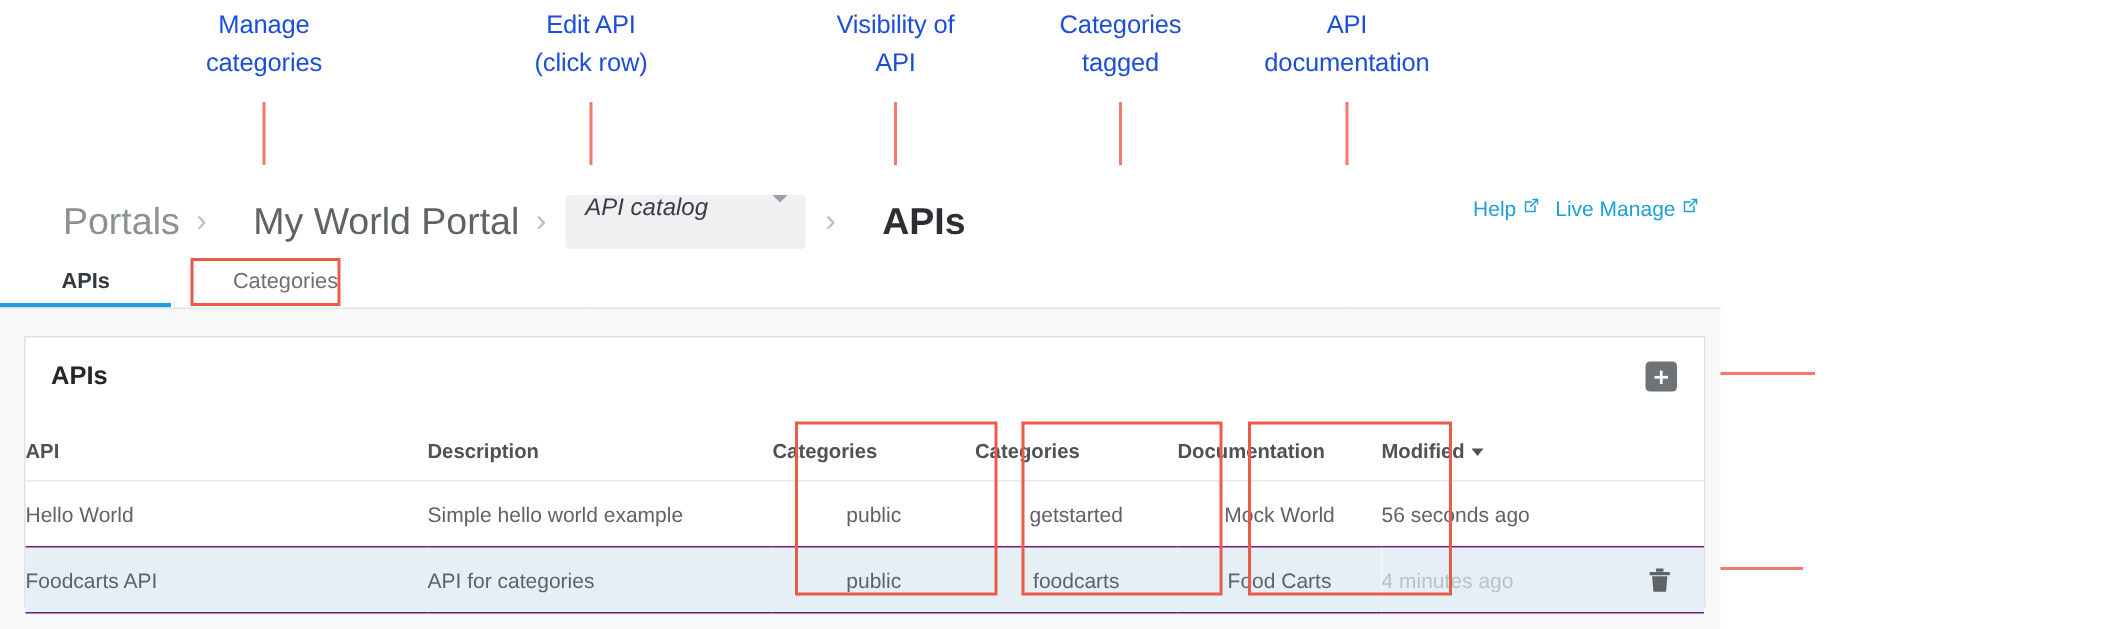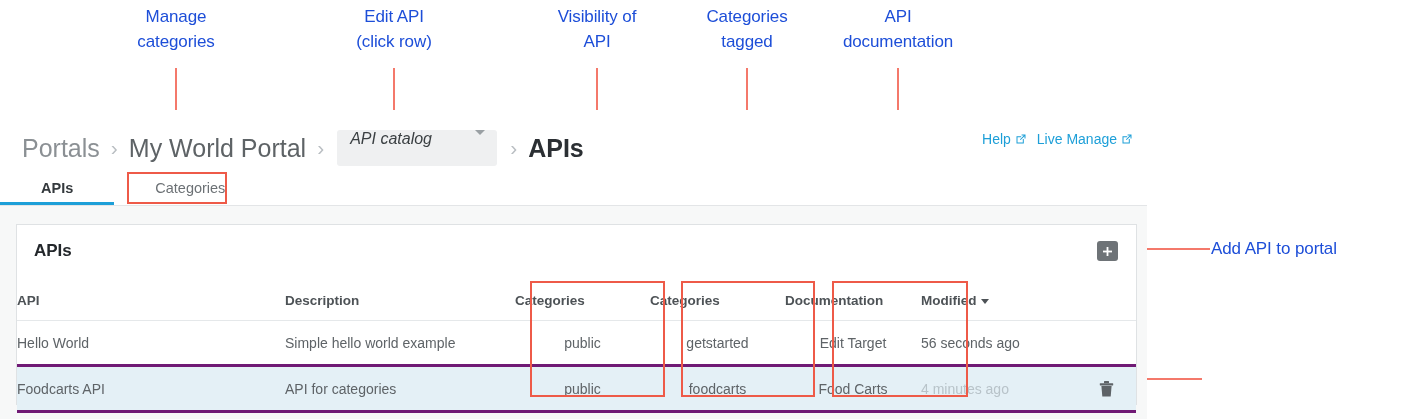--- a/index.html
+++ b/index.html
@@ -76,20 +76,21 @@
     display: flex;
     align-items: center;
     height: 44px;
   }
   .bc-item {
     font-size: 25px;
     color: #8b9094;
     font-family: "Liberation Sans", sans-serif;
     font-weight: 400;
     white-space: nowrap;
+    margin-left: 20px;
   }
   .bc-item.strong {
     color: #5e6366;
   }
   .bc-item.current {
     color: #2b2f33;
     font-weight: bold;
   }
   .bc-sep {
     font-size: 21px;
@@ -128,21 +129,21 @@
     right: 14px;
     top: 21px;
     display: flex;
     align-items: center;
     gap: 10px;
     font-size: 14px;
     color: #1d9fd8;
   }
   .hlink {
     display: inline-flex;
-    align-items: center;
+    align-items: flex-start;
     gap: 4px;
     color: #1d9fd8;
     white-space: nowrap;
   }
   .ext-icon svg { display: block; }
 
   .tabs {
     position: absolute;
     left: 0;
     top: 62px;
@@ -238,21 +239,21 @@
     border-bottom: 1px solid #e5e8ea;
     height: 26px;
     vertical-align: bottom;
   }
   table.grid td {
     font-size: 14px;
     color: #5e6367;
     height: 43px;
     padding: 0;
     vertical-align: middle;
-    border-bottom: 3px solid #701a75;
+    border-bottom: 1px solid #701a75;
   }
   tr.row-sel td {
     background: #e4f0f6;
   }
   tr.row-sel td.c-modified {
     color: #b8c3c9;
   }
   .c-api    { padding-left: 18px; width: 268px; }
   .c-desc   { padding-left: 0;    width: 230px; }
   .c-vis    { width: 135px; text-align: center; }
@@ -285,21 +286,20 @@
   <div class="ann-label" style="left:116px; top:4px; width:120px;">Manage
 categories</div>
   <div class="ann-label" style="left:334px; top:4px; width:120px;">Edit API
 (click row)</div>
   <div class="ann-label" style="left:537px; top:4px; width:120px;">Visibility of
 API</div>
   <div class="ann-label" style="left:687px; top:4px; width:120px;">Categories
 tagged</div>
   <div class="ann-label" style="left:818px; top:4px; width:160px;">API
 documentation</div>
-  <div class="ann-label left" style="left:1211px; top:236px;">Add API to portal</div>
 
   <div class="ann-vline" style="left:175px; top:68px;  height:104px;"></div>
   <div class="ann-vline" style="left:393px; top:68px;  height:298px;"></div>
   <div class="ann-vline" style="left:596px; top:68px;  height:213px;"></div>
   <div class="ann-vline" style="left:746px; top:68px;  height:213px;"></div>
   <div class="ann-vline" style="left:897px; top:68px;  height:213px;"></div>
   <div class="ann-hline" style="left:1118px; top:248px; width:92px;"></div>
   <div class="ann-hline" style="left:1114px; top:378px; width:88px;"></div>
 
   <div class="ann-box" style="left:127px; top:172px; width:100px; height:32px;"></div>
@@ -381,21 +381,21 @@
                 <span>Modified</span><span class="sort-caret"></span>
               </th>
             </tr>
           </thead>
           <tbody>
             <tr>
               <td class="c-api">Hello World</td>
               <td class="c-desc">Simple hello world example</td>
               <td class="c-vis">public</td>
               <td class="c-cats">getstarted</td>
-              <td class="c-docs">Edit Target</td>
+              <td class="c-docs">Mock World</td>
               <td class="c-modified">
                 <span>56 seconds ago</span>
               </td>
             </tr>
             <tr class="row-sel">
               <td class="c-api">Foodcarts API</td>
               <td class="c-desc">API for categories</td>
               <td class="c-vis">public</td>
               <td class="c-cats">foodcarts</td>
               <td class="c-docs">Food Carts</td>

